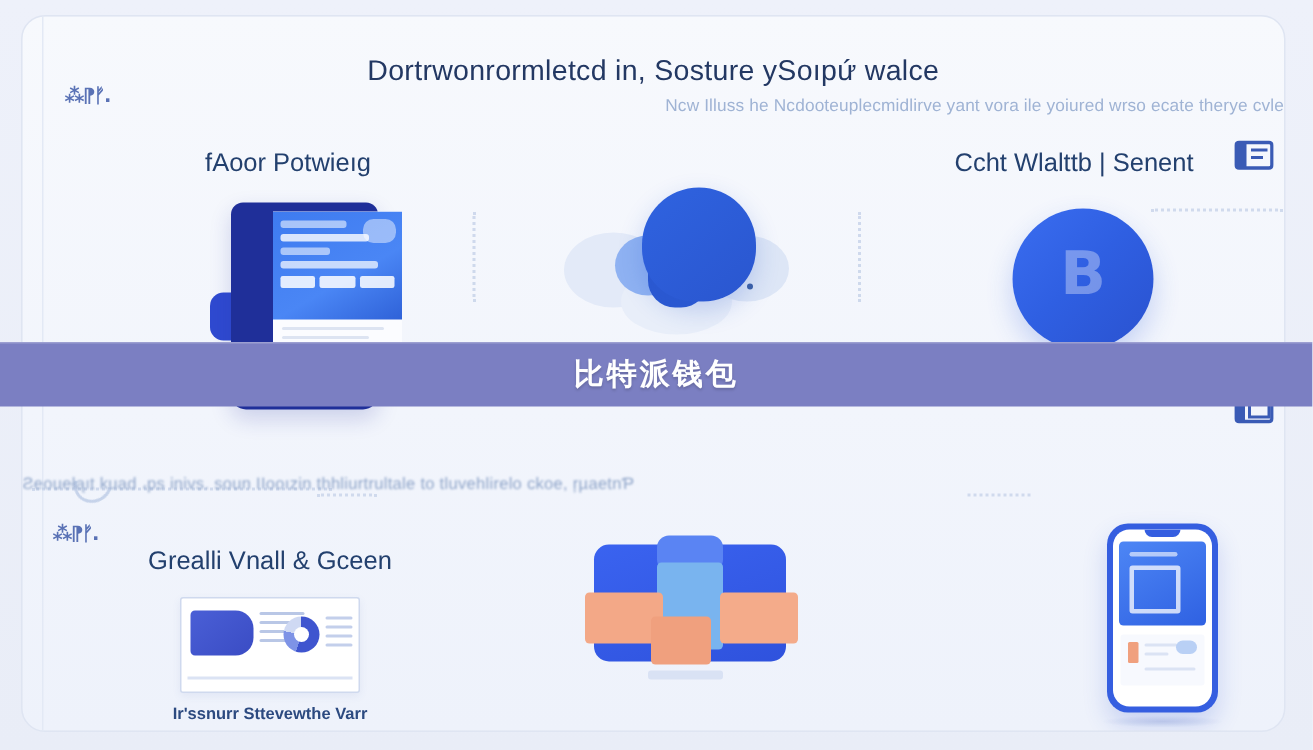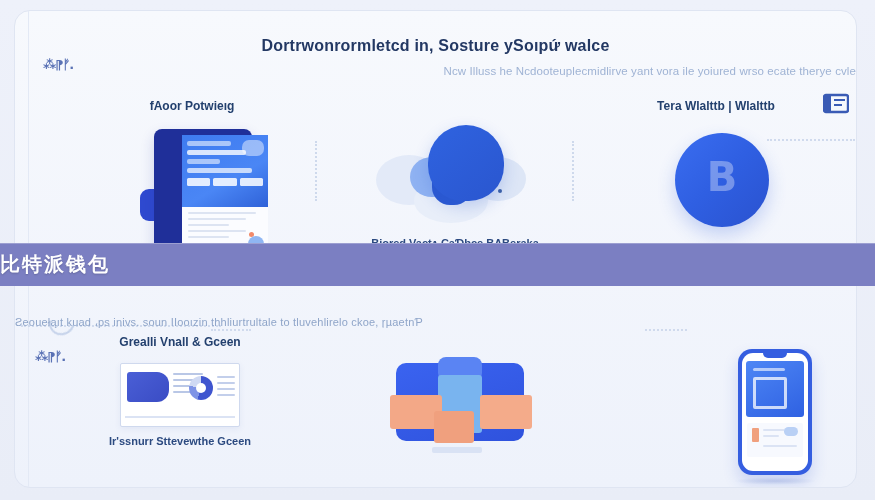--- a/index.html
+++ b/index.html
@@ -58,22 +58,22 @@
   }
   #edge-icon-top { left: 808px; top: 82px; }
   #edge-icon-bottom { left: 808px; top: 251px; }
 
   
   .main-title {
     position: absolute;
     left: 0; right: 0;
     top: 26px;
     text-align: center;
-    font-size: 16px;
-    font-weight: 700;
+    font-size: 19px;
+    font-weight: 400;
     color: #233863;
     letter-spacing: .2px;
     filter: blur(.25px);
   }
   .main-sub {
     position: absolute;
     left: 0; right: 0;
     top: 54px;
     text-align: right;
     font-size: 11.5px;
@@ -81,22 +81,22 @@
     filter: blur(.45px);
     letter-spacing: .1px;
   }
 
   
   .col {
     position: absolute;
     text-align: center;
   }
   .col-title {
-    font-size: 12px;
-    font-weight: 700;
+    font-size: 17px;
+    font-weight: 400;
     color: #23406e;
     filter: blur(.3px);
     white-space: nowrap;
   }
   .col-caption {
     font-size: 11px;
     font-weight: 700;
     color: #2c4a80;
     filter: blur(.45px);
     white-space: nowrap;
@@ -245,25 +245,26 @@
     border-right-color: transparent;
     border-top-color: transparent;
     transform: rotate(-30deg);
     filter: blur(.4px);
   }
 
   
   .banner {
     position: absolute;
     left: 0; right: 0;
-    top: 243px;
+    top: 228px;
     height: 43px;
     background: #7b7fc2;
     display: flex;
     align-items: center;
+    justify-content: center;
     z-index: 30;
     box-shadow: 0 1px 0 rgba(255,255,255,.25) inset;
   }
   .banner-text {
     color: #ffffff;
     font-size: 20px;
     font-weight: 700;
     letter-spacing: 2px;
     text-shadow: 0 1px 2px rgba(0,0,0,.18);
     font-family: "DejaVu Sans", sans-serif;
@@ -275,21 +276,21 @@
     text-align: center; font-size: 11px; color: #9db0d1;
     filter: blur(.5px); letter-spacing: .2px;
   }
   .mid-line2 {
     position: absolute; left: 0; right: 0; top: 305px;
     text-align: left; font-size: 11px; color: #8fa5c9;
     filter: blur(.55px); letter-spacing: .2px;
   }
 
   
-  #bcol-left  { left: 40px;  top: 324px; width: 250px; }
+  #bcol-left  { left: 40px;  top: 353px; width: 250px; }
   #bcol-mid   { left: 330px; top: 330px; width: 230px; }
   #bcol-right { left: 660px; top: 330px; width: 200px; }
 
   .mini-card {
     width: 118px; height: 62px;
     margin: 14px auto 0;
     background: #ffffff;
     border: 1px solid #cfd9ee;
     border-radius: 2px;
     position: relative;
@@ -490,21 +491,21 @@
         <div class="blob back3"></div>
         <div class="blob mid"></div>
         <div class="blob-tail"></div>
         <div class="blob main"></div>
         <div class="blob-dot"></div>
       </div>
       <div class="col-caption">Biored Vactʌ CaƊbce BABeraka</div>
     </div>
 
     <div class="col" id="col-right">
-      <div class="col-title">Tera Wlalttb | Wlalttb</div>
+      <div class="col-title">Ccht Wlalttb | Senent</div>
       <div class="circle-wrap">
         <div class="big-circle">
           <div class="circle-glyph">B</div>
         </div>
       </div>
       <div class="col-caption">Ccht GcasstIrhIPLKG</div>
     </div>
 
     <div class="mid-line2">Ƨeouełąıt kuad ،ps inivs. soun IIooızin thhliurtrultale to tluvehlirelo ckoe, ŗµaetnƤ</div>
 
@@ -520,21 +521,21 @@
         </div>
         <div class="mc-pie"></div>
         <div class="mc-lines2">
           <div></div>
           <div></div>
           <div></div>
           <div></div>
         </div>
         <div class="mc-base"></div>
       </div>
-      <div class="col-caption" style="margin-top:8px">Ir'ssnurr Sttevewthe Gceen</div>
+      <div class="col-caption" style="margin-top:8px">Ir'ssnurr Sttevewthe Varr</div>
     </div>
 
     <div class="col" id="bcol-mid">
       <div class="abstract-wrap">
         <div class="ab-blue"></div>
         <div class="ab-notch"></div>
         <div class="ab-screen"></div>
         <div class="ab-orange-l"></div>
         <div class="ab-orange-r"></div>
         <div class="ab-orange-c"></div>

